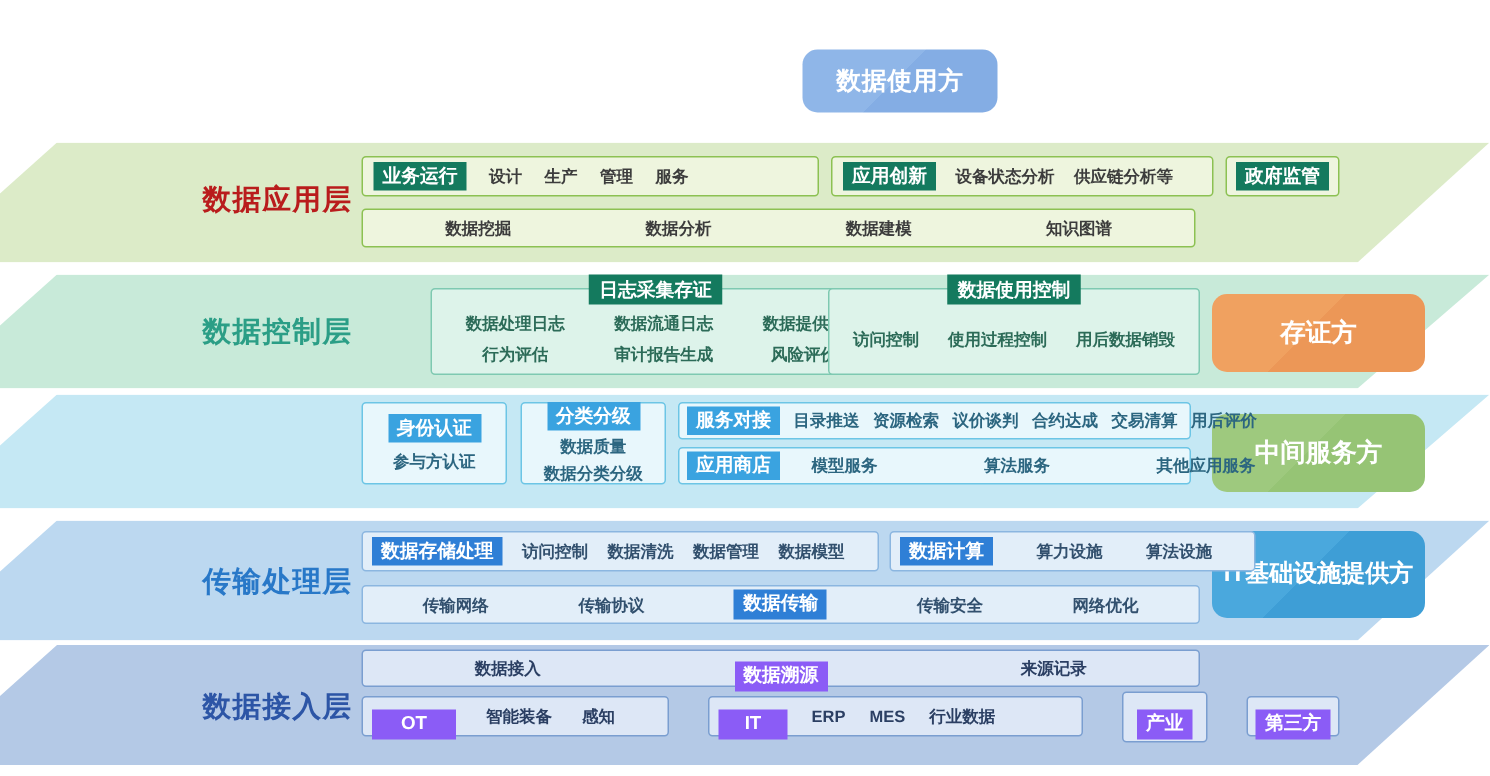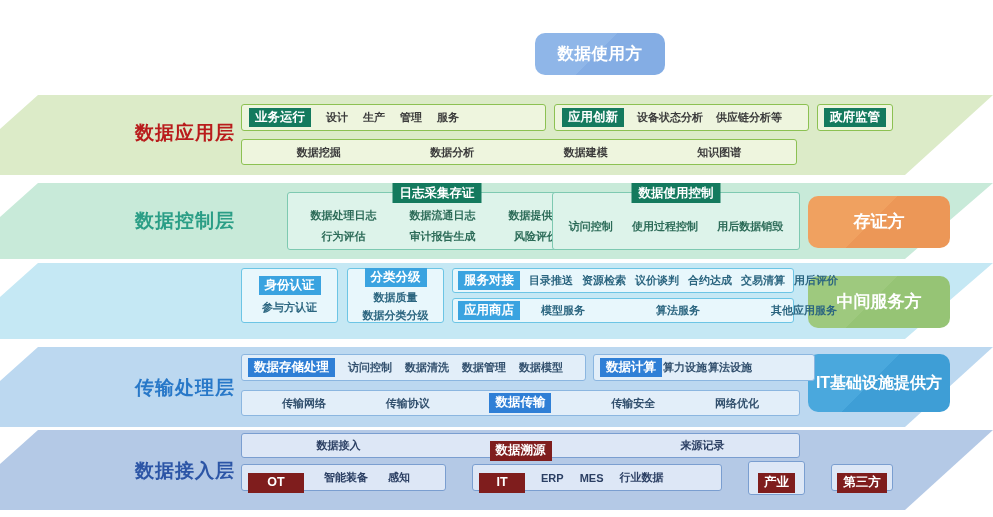--- a/index.html
+++ b/index.html
@@ -116,27 +116,27 @@
   .l3-d{position:absolute;left:452px;top:298px;width:342px;height:25px;
         padding:0 5px;gap:9px;}
 
   
   .g4{background:#e2eef9;border:1.5px solid #8bb6e0;}
   .t4{background:#2f7fd6;}
   .i4{color:#32506e;}
 
   .l4-r1{left:241px;top:354px;height:27px;}
   .l4-g-a{width:345px;padding:0 6px;gap:13px;}
-  .l4-g-b{width:222px;margin-left:7px;padding:0 6px;gap:1px;}
+  .l4-g-b{width:244px;margin-left:7px;padding:0 6px;gap:29px;}
   .l4-r2{left:241px;top:390px;height:26px;}
   .l4-g-c{width:559px;justify-content:space-around;padding:0 10px;}
 
   
   .g5{background:#dde7f6;border:1.5px solid #7a9ed0;}
-  .t5{background:#7f1d1d;margin-top:11px;}
+  .t5{background:#8b5cf6;margin-top:11px;}
   .i5{color:#2b3f63;}
 
   .l5-r1{left:241px;top:433px;height:25px;}
   .l5-g-a{width:559px;justify-content:space-around;padding:0 10px;}
   .l5-r2{left:241px;top:464px;height:27px;gap:17px;}
   .l5-g-b{width:205px;padding:0 6px;gap:20px;}
   .l5-g-c{width:250px;margin-left:9px;padding:0 6px;gap:16px;}
   .l5-g-d{width:57px;margin-left:9px;padding:16px 4px;justify-content:center;}
   .l5-g-e{width:62px;margin-left:9px;padding:0 4px;justify-content:center;}
 </style>

